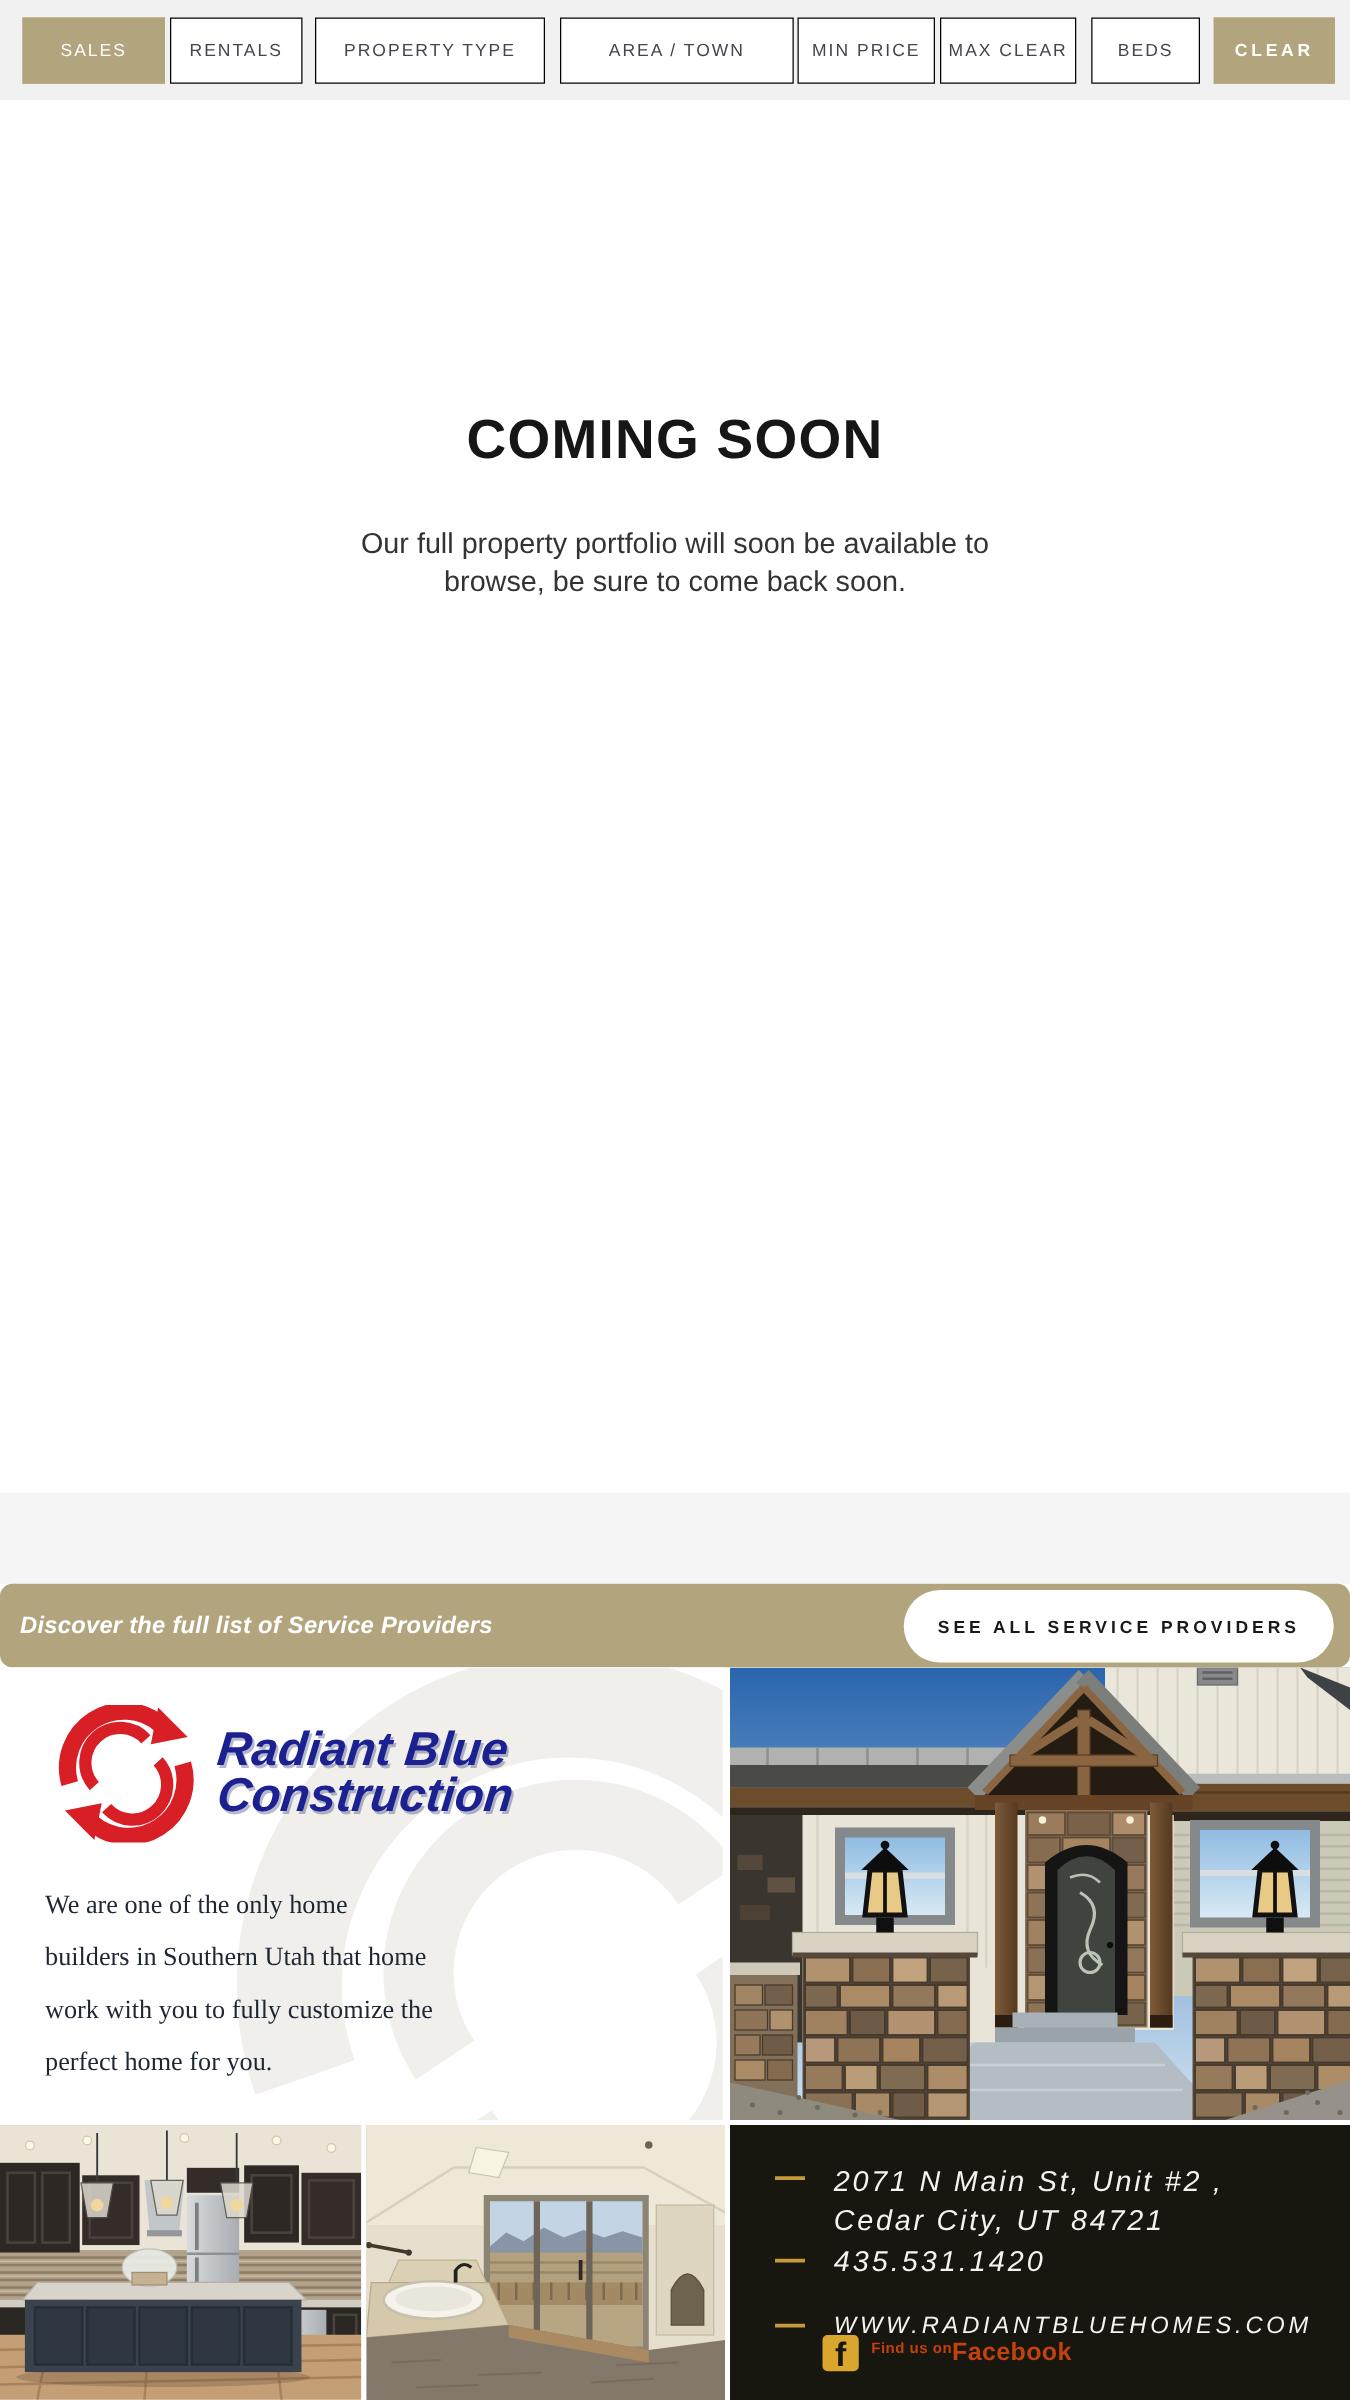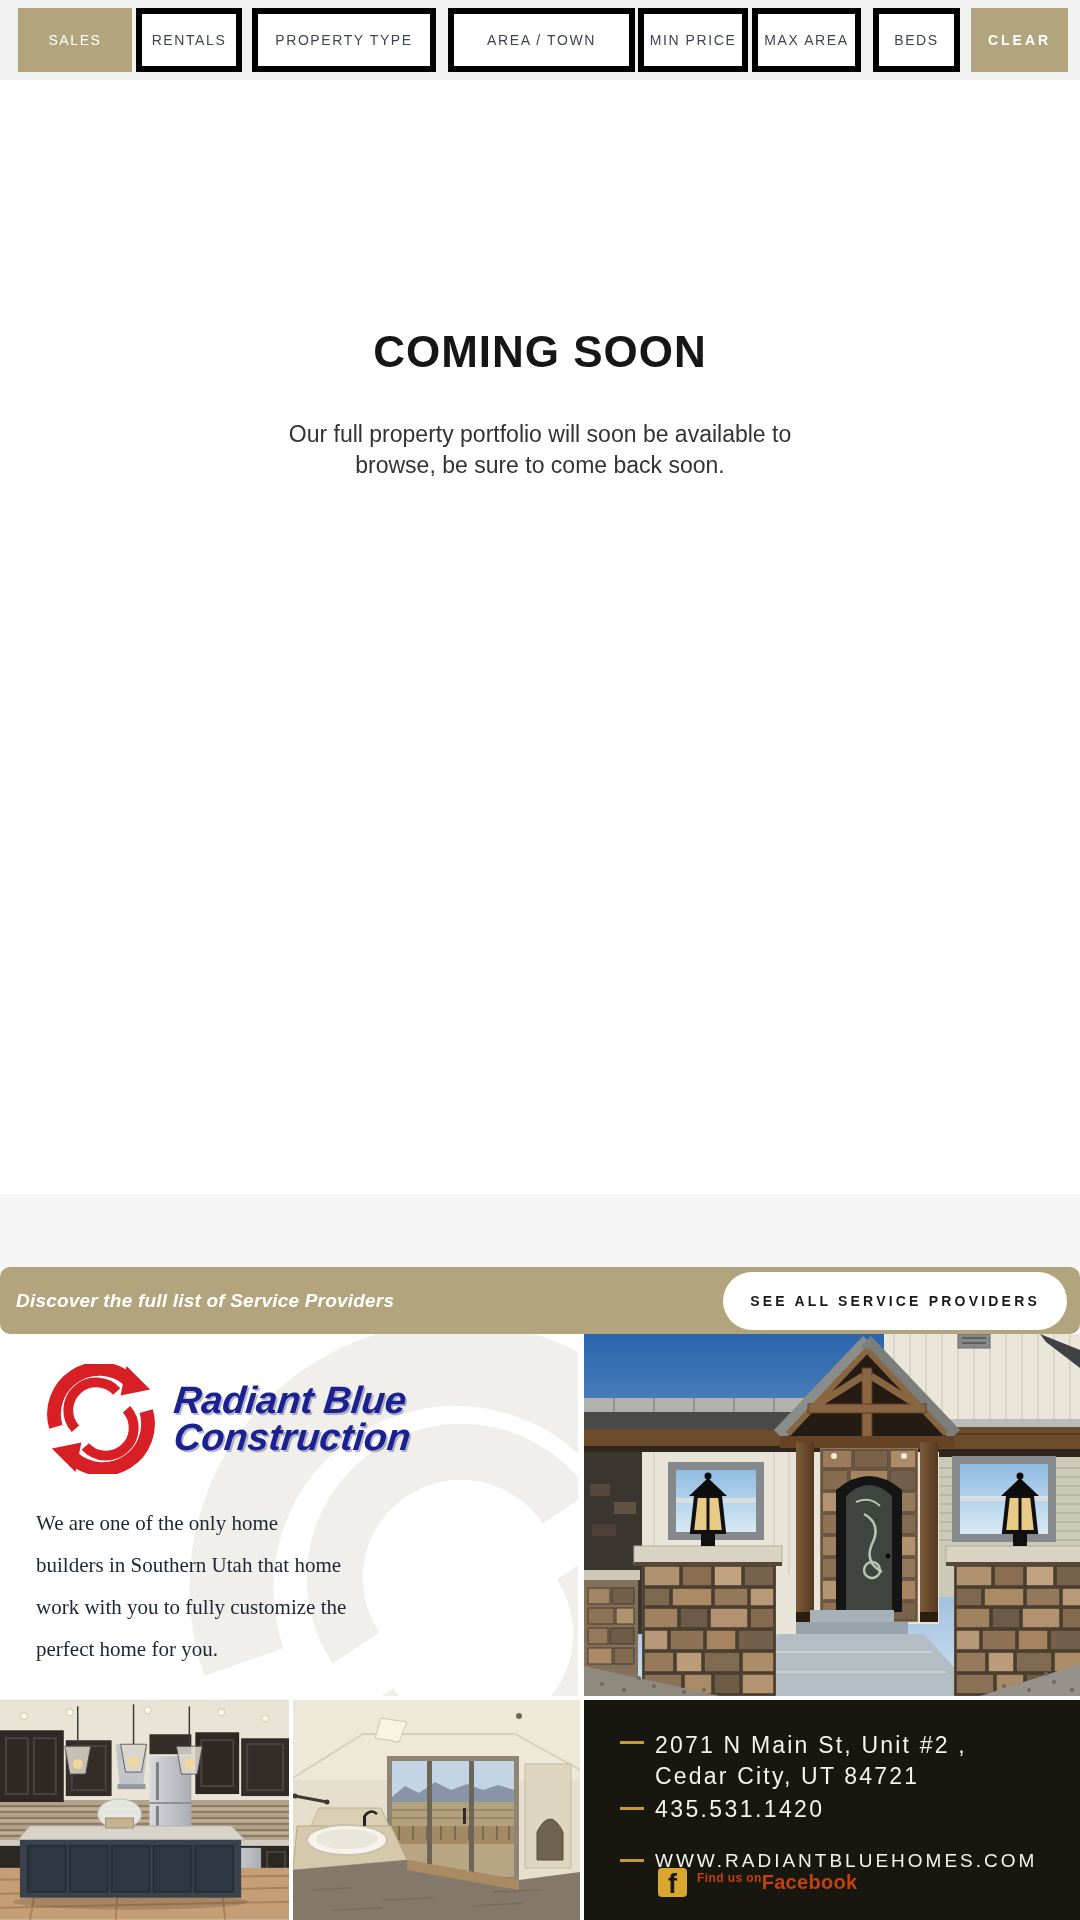--- a/index.html
+++ b/index.html
@@ -2,21 +2,21 @@
 <html><head>
 <meta charset="utf-8">
 <style>
   html,body{margin:0;padding:0;background:#ffffff;}
   .page{position:relative;width:1080px;height:1920px;background:#fff;overflow:hidden;
         font-family:"Liberation Sans",sans-serif;}
 
   
   .filter-bar{height:80px;background:#f0f1f0;display:flex;align-items:center;
               padding-left:18px;box-sizing:border-box;}
-  .fbtn{height:64px;background:#fff;border:6px solid #000000;color:#41454f;
+  .fbtn{height:53px;background:#fff;border:1px solid #000000;color:#41454f;
         font-size:14px;letter-spacing:1.6px;font-family:inherit;cursor:pointer;
         display:flex;align-items:center;justify-content:center;box-sizing:border-box;padding:0;}
   .fbtn:nth-child(1){width:114px;margin-right:4px;background:#b2a57d;border-color:#b2a57d;color:#fff;}
   .fbtn:nth-child(2){width:106px;margin-right:10px;}
   .fbtn:nth-child(3){width:184px;margin-right:12px;}
   .fbtn:nth-child(4){width:187px;margin-right:3px;}
   .fbtn:nth-child(5){width:110px;margin-right:4px;}
   .fbtn:nth-child(6){width:109px;margin-right:12px;}
   .fbtn:nth-child(7){width:87px;margin-right:11px;}
   .fbtn:nth-child(8){width:97px;background:#b2a57d;border-color:#b2a57d;color:#fff;
@@ -50,21 +50,21 @@
         font-size:21px;line-height:42px;color:#1e2633;}
 
   .photo{position:absolute;overflow:hidden;background:#dcd6c8;}
   .photo svg{display:block;}
   .photo-house{left:584px;top:0;width:496px;height:362px;}
   .photo-kitchen{left:0;top:366px;width:289px;height:220px;}
   .photo-bonus{left:293px;top:366px;width:287px;height:220px;}
 
   
   .contact{position:absolute;left:584px;top:366px;width:496px;height:220px;background:#17160f;}
-  .c-row{position:absolute;display:flex;gap:11px;color:#f3f3f0;}
+  .c-row{position:absolute;display:flex;gap:23px;color:#f3f3f0;font-style:italic;}
   .dash{width:24px;height:0;border-top:3px solid #c49a3d;margin-top:11px;flex:none;}
   .c-address{left:36px;top:30px;}
   .c-address .lines{font-size:23px;line-height:31px;letter-spacing:2.2px;}
   .c-phone{left:36px;top:96px;font-size:23px;letter-spacing:2.4px;}
   .c-web{left:36px;top:148px;font-size:19px;letter-spacing:3px;}
   .c-web .txt{margin-top:2px;}
   .fb-row{position:absolute;left:74px;top:168px;display:flex;gap:10px;align-items:center;cursor:pointer;}
   .fb-icon{width:29px;height:29px;background:#d9a62e;border-radius:4px;color:#17160f;
            display:flex;align-items:flex-end;justify-content:center;
            font-weight:700;font-size:27px;line-height:25px;overflow:hidden;}
@@ -76,21 +76,21 @@
 <body>
 
 <div class="page">
 
   <header class="filter-bar">
     <button class="fbtn">SALES</button>
     <button class="fbtn">RENTALS</button>
     <button class="fbtn">PROPERTY TYPE</button>
     <button class="fbtn">AREA / TOWN</button>
     <button class="fbtn">MIN PRICE</button>
-    <button class="fbtn">MAX AREA</button>
+    <button class="fbtn">MAX CLEAR</button>
     <button class="fbtn">BEDS</button>
     <button class="fbtn">CLEAR</button>
   </header>
 
   <main class="coming">
     <h1>COMING SOON</h1>
     <div class="sub">
       <div>Our full property portfolio will soon be available to</div>
       <div>browse, be sure to come back soon.</div>
     </div>

